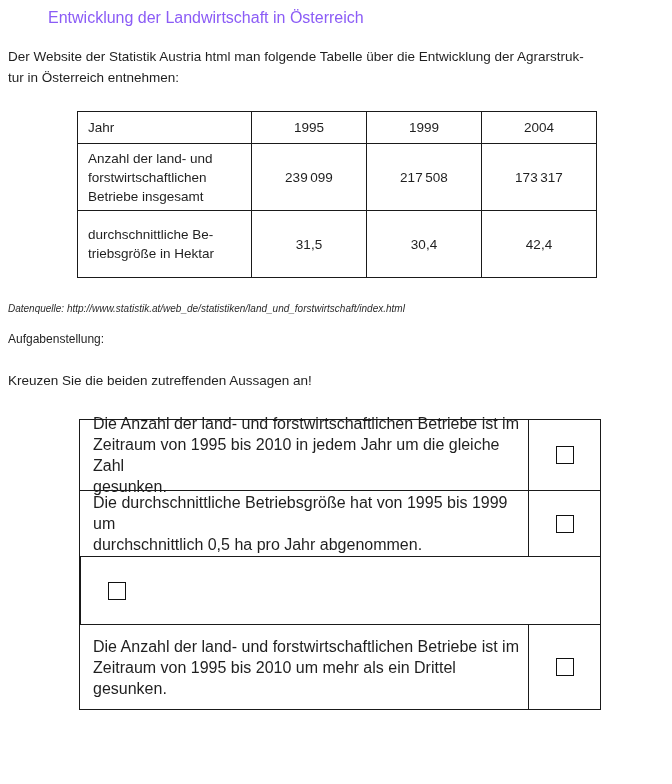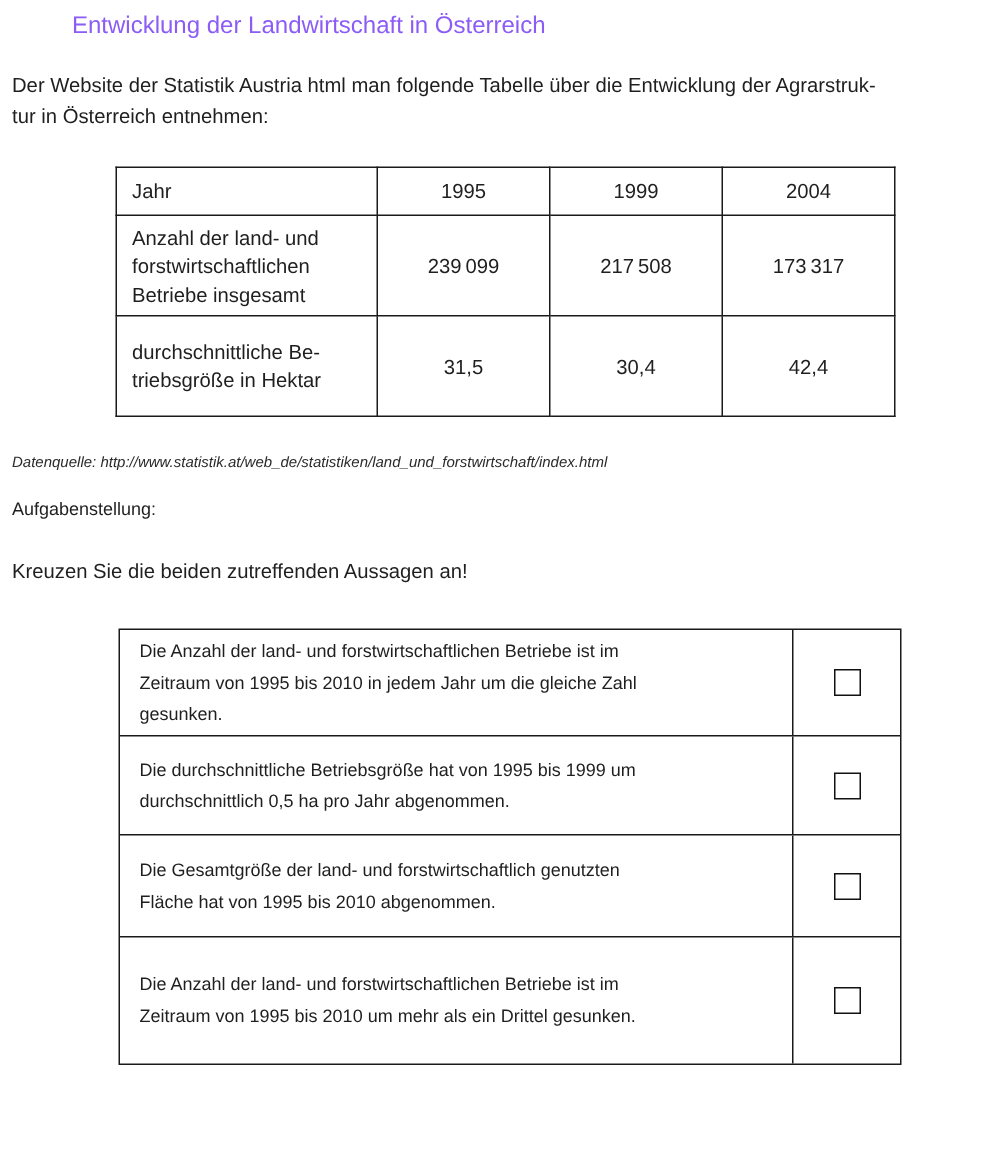--- a/index.html
+++ b/index.html
@@ -88,21 +88,21 @@
     box-sizing: border-box;
   }
   .statement-row + .statement-row {
     border-top: 1.5px solid #1a1a1a;
   }
   .statement-text {
     width: 450px;
     box-sizing: border-box;
     padding-left: 13px;
     padding-right: 4px;
-    font-size: 12px;
+    font-size: 16px;
     line-height: 21px;
     white-space: pre-line;
     display: flex;
     align-items: center;
   }
   .checkbox-cell {
     width: 72px;
     box-sizing: border-box;
     border-left: 1.5px solid #1a1a1a;
     display: flex;
@@ -181,22 +181,20 @@
 
   <div class="statement-row h66">
     <div class="statement-text">Die durchschnittliche Betriebsgröße hat von 1995 bis 1999 um
 durchschnittlich 0,5 ha pro Jahr abgenommen.</div>
     <div class="checkbox-cell">
       <div class="checkbox"></div>
     </div>
   </div>
 
   <div class="statement-row h68">
-    <div class="statement-text">Die Gesamtgröße der land- und forstwirtschaftlich genutzten
-Fläche hat von 1995 bis 2010 abgenommen.</div>
     <div class="checkbox-cell">
       <div class="checkbox"></div>
     </div>
   </div>
 
   <div class="statement-row h85">
     <div class="statement-text">Die Anzahl der land- und forstwirtschaftlichen Betriebe ist im
 Zeitraum von 1995 bis 2010 um mehr als ein Drittel gesunken.</div>
     <div class="checkbox-cell">
       <div class="checkbox"></div>

